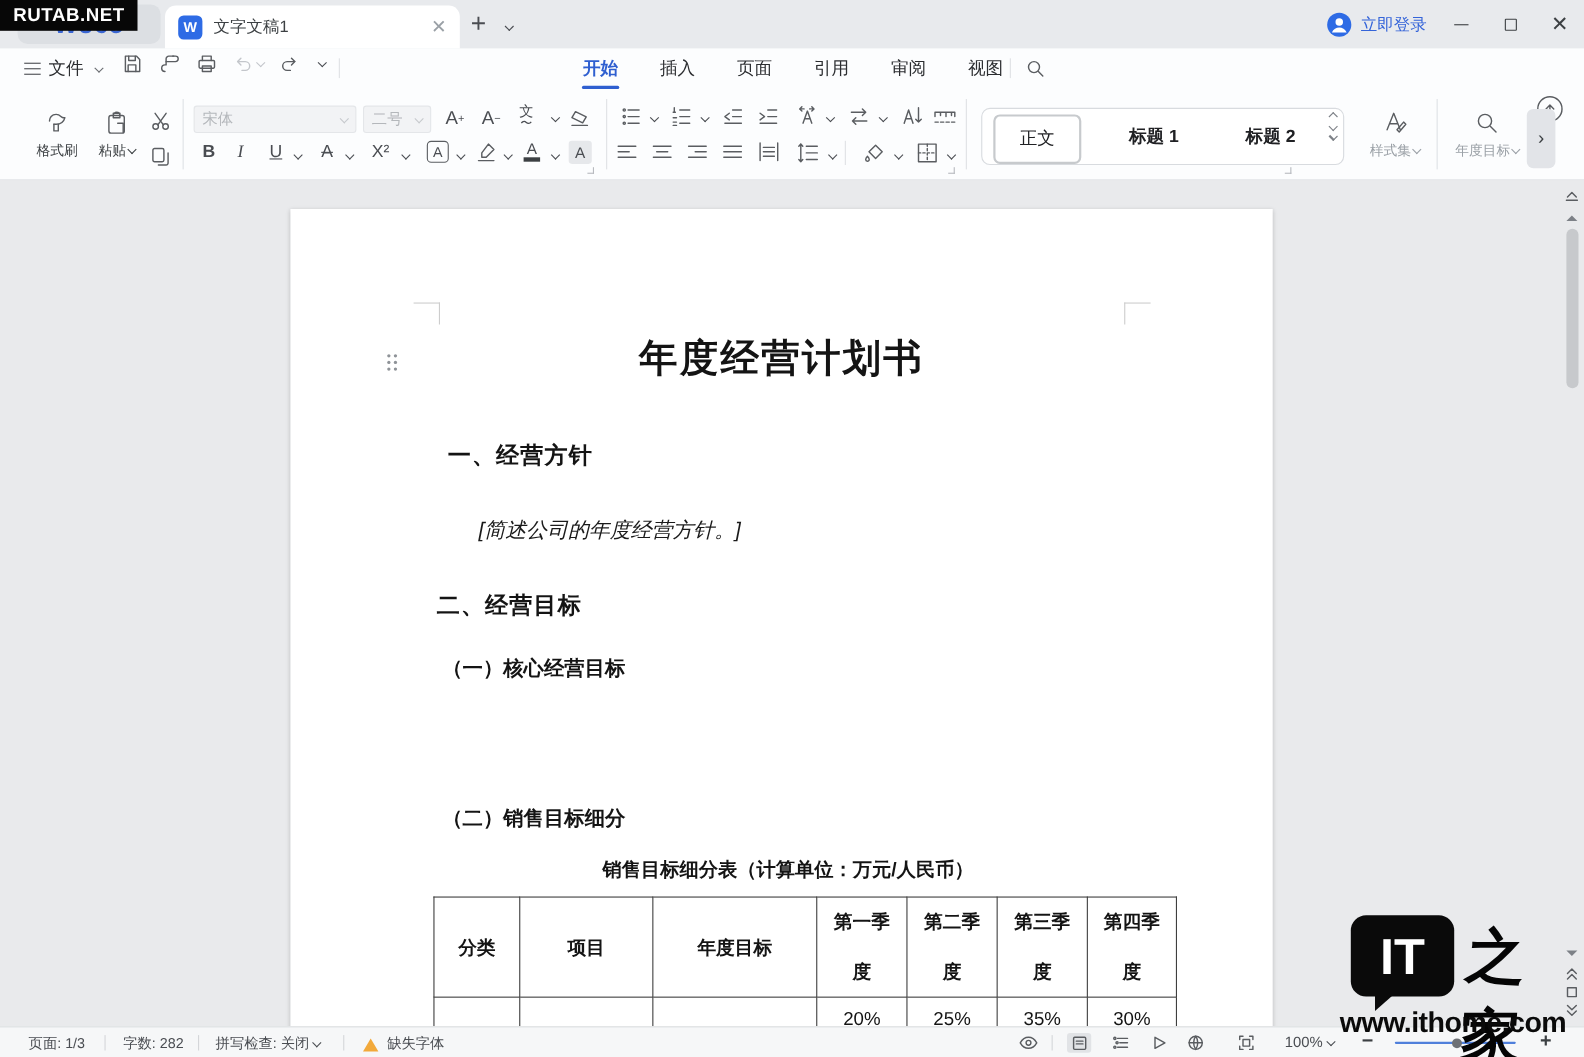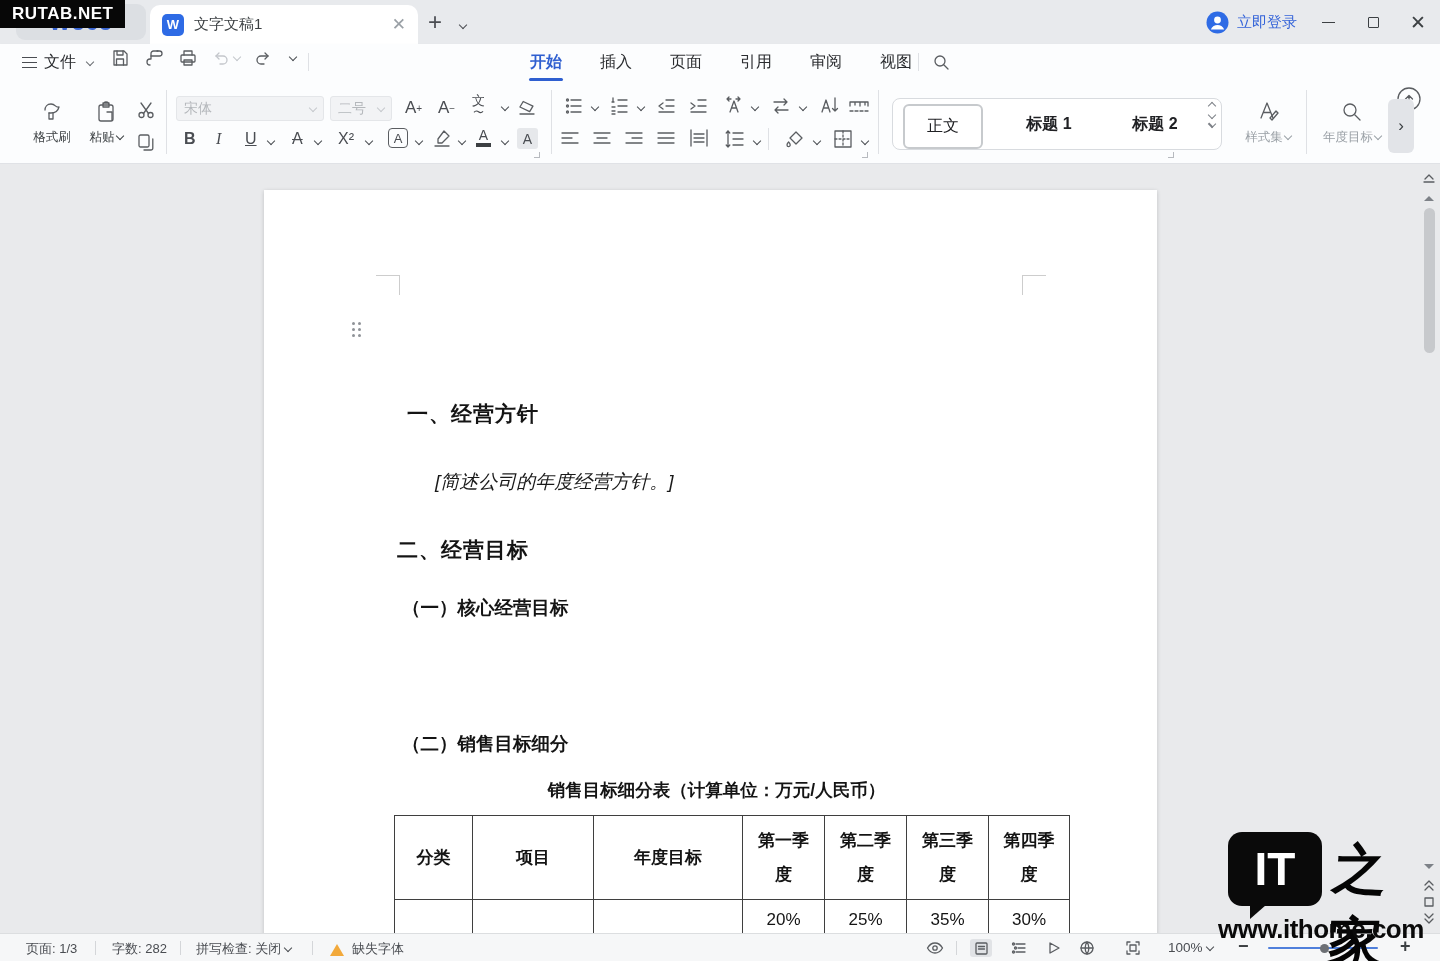--- a/index.html
+++ b/index.html
@@ -70,21 +70,21 @@
   .corner-r { position:absolute; left:758px; top:85px; width:24px; height:20px; border-top:1px solid #cdcdcd; border-left:1px solid #cdcdcd; }
   .drag-handle { position:absolute; left:88px; top:132px; display:grid; grid-template-columns:3px 3px; gap:3px; }
   .drag-handle i { width:3px; height:3px; border-radius:50%; background:#8f9398; }
   .doc-title { position:absolute; left:0; top:112px; width:100%; text-align:center; font-size:35px; font-weight:700; color:#141414; letter-spacing:2px; }
   .h1 { position:absolute; font-size:21px; font-weight:700; color:#141414; letter-spacing:1px; }
   .h2 { position:absolute; font-size:18.5px; font-weight:700; color:#141414; }
   .ph { position:absolute; font-size:19px; font-style:italic; color:#1a1a1a; }
   .tbl-caption { position:absolute; left:130px; top:588px; width:645px; text-align:center; font-size:17.5px; font-weight:700; color:#141414; }
   table.goal { position:absolute; left:130px; top:625px; border-collapse:collapse; table-layout:fixed; }
   table.goal td { border:1px solid #3f3f3f; text-align:center; vertical-align:middle; font-size:17px; color:#141414; padding:0 10px; }
-  table.goal tr.hd td { height:84px; font-weight:700; line-height:34px; }
+  table.goal tr.hd td { height:84px; font-weight:700; line-height:45px; }
   table.goal tr.dt td { height:40px; font-weight:400; }
 
   
   .sb-thumb { position:absolute; left:1424px; top:208px; width:11px; height:145px; background:#c7c9cc; border-radius:6px; }
   .sb-col { position:absolute; left:1421px; color:#7d8187; }
 
   
   .statusbar { position:absolute; bottom:0; left:0; width:1440px; height:28px; background:#f6f7f8; border-top:1px solid #dcdee0; font-size:13px; color:#4a4d52; }
   .sb-item { position:absolute; top:6px; }
   .sb-sep { position:absolute; top:7px; width:1px; height:14px; background:#d4d6d9; }
@@ -381,20 +381,21 @@
     <div class="corner-r"></div>
     <div class="drag-handle">
         <i></i>
         <i></i>
         <i></i>
         <i></i>
         <i></i>
         <i></i>
       </div>
 
+    <div class="doc-title">年度经营计划书</div>
     <div class="h1" style="left:143px; top:210px;">一、经营方针</div>
     <div class="ph" style="left:171px; top:279px;">[简述公司的年度经营方针。]</div>
     <div class="h1" style="left:133px; top:346px;">二、经营目标</div>
     <div class="h2" style="left:138px; top:405px;">（一）核心经营目标</div>
     <div class="h2" style="left:138px; top:541px;">（二）销售目标细分</div>
     <div class="tbl-caption">销售目标细分表（计算单位：万元/人民币）</div>
 
     <table class="goal">
       <colgroup>
         <col style="width:78px;">

